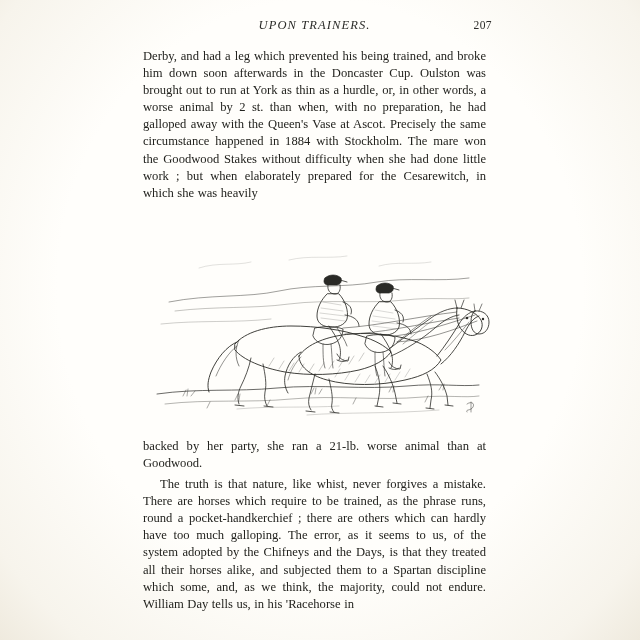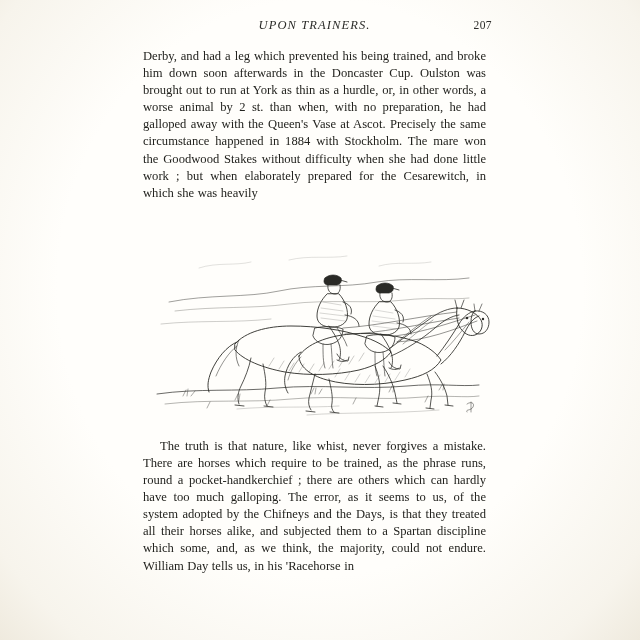--- a/index.html
+++ b/index.html
@@ -233,17 +233,18 @@
             <g stroke-width="0.4" opacity="0.5">
               <path d="M98 193 C130 190, 170 192, 200 190"></path>
               <path d="M168 199 C206 196, 250 198, 300 194"></path>
             </g>
 
             <path d="M332 186 l0 10 M328 188 c4 -3 8 -1 6 3 c-2 4 -8 2 -6 5" stroke-width="0.6" opacity="0.8"></path>
           </g>
         </svg>
       </div>
 
+      <p class="body-text lower-block">backed by her party, she ran a 21-lb. worse animal than at Goodwood.</p>
       <p class="body-text indent">The truth is that nature, like whist, never forgives a mistake. There are horses which require to be trained, as the phrase runs, round a pocket-handkerchief ; there are others which can hardly have too much galloping.   The error, as it seems to us, of the system adopted by the Chifneys and the Days, is that they treated all their horses alike, and subjected them to a Spartan discipline which some, and, as we think, the majority, could not endure.   William Day tells us, in his 'Racehorse in</p>
 
     </div>
   </div>
 </div>
 
 </body></html>

